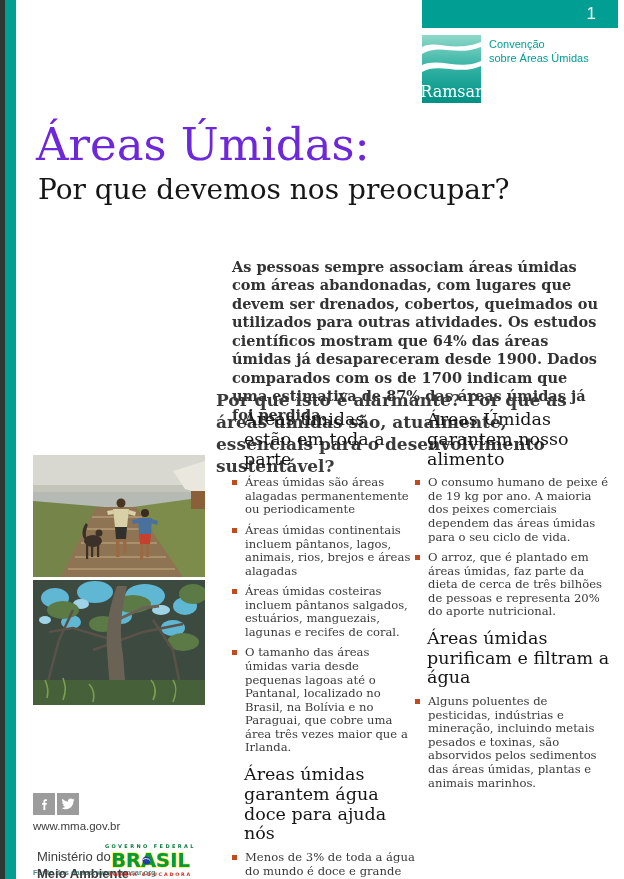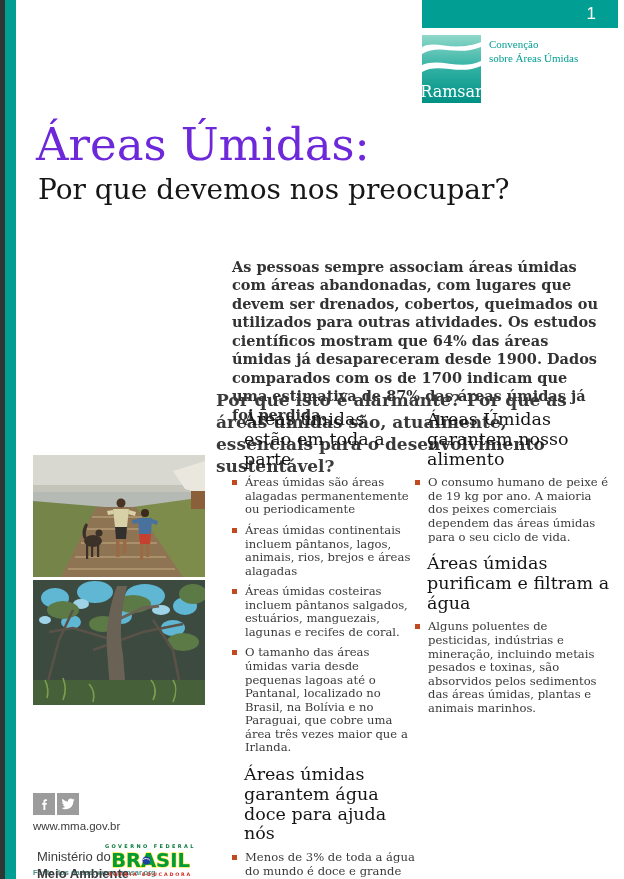--- a/index.html
+++ b/index.html
@@ -11,21 +11,21 @@
   .edge-teal{position:absolute;left:5px;top:0;bottom:0;width:11px;background:#009E93;}
 
   
   .topbar{position:absolute;left:422px;top:0;width:196px;height:28px;background:#009E93;
           color:#fff;font-family:"Liberation Sans", sans-serif;font-size:17px;
           line-height:28px;text-align:right;padding-right:22px;box-sizing:border-box;}
 
   
   .ramsar{position:absolute;left:422px;top:35px;width:59px;height:68px;}
   .org{position:absolute;left:489px;top:37px;color:#009E93;
-       font-family:Liberation Serif, serif;font-size:11px;line-height:14px;}
+       font-family:Liberation Sans, sans-serif;font-size:11px;line-height:14px;}
 
   
   .title1{position:absolute;left:36px;top:120px;font-size:45px;line-height:1.1;color:#6d28d9;}
   .title2{position:absolute;left:38px;top:175px;font-size:28px;line-height:1.1;color:#161616;}
 
   
   .lead{position:absolute;left:232px;top:243px;width:372px;font-size:14.5px;
         line-height:1.28;font-weight:600;color:#333;}
   .question{position:absolute;left:216px;top:372px;width:372px;font-size:17px;
         line-height:1.3;font-weight:700;color:#3a3a3a;}
@@ -107,20 +107,21 @@
     <h3 class="later">Áreas úmidas garantem água doce para ajuda nós</h3>
     <ul>
       <li>Menos de 3% de toda a água do mundo é doce e grande parte está congelada. Cada pessoa necessita de 20-50 litros de água por dia para as atividades básicas como beber, cozinhar e limpar. As áreas úmidas fornecem a água que necessitamos e ajuda no reabastecimento dos aqüíferos, que são importantes fontes de água doce para a humanidade.</li>
     </ul>
   </div>
 
   <div class="col col-right">
     <h3>Áreas Úmidas garantem nosso alimento</h3>
     <ul>
       <li>O consumo humano de peixe é de 19 kg por ano. A maioria dos peixes comerciais dependem das áreas úmidas para o seu ciclo de vida.</li>
+      <li>O arroz, que é plantado em áreas úmidas, faz parte da dieta de cerca de três bilhões de pessoas e representa 20% do aporte nutricional.</li>
     </ul>
     <h3 class="later">Áreas úmidas purificam e filtram a água</h3>
     <ul>
       <li>Alguns poluentes de pesticidas, indústrias e mineração, incluindo metais pesados e toxinas, são absorvidos pelos sedimentos das áreas úmidas, plantas e animais marinhos.</li>
     </ul>
   </div>
 
   <svg class="photo photo1" viewBox="0 0 172 122" preserveAspectRatio="none">
     <rect x="0" y="0" width="172" height="52" fill="#d9d8d0"></rect>
     <rect x="0" y="30" width="172" height="8" fill="#c4c4ba"></rect>

